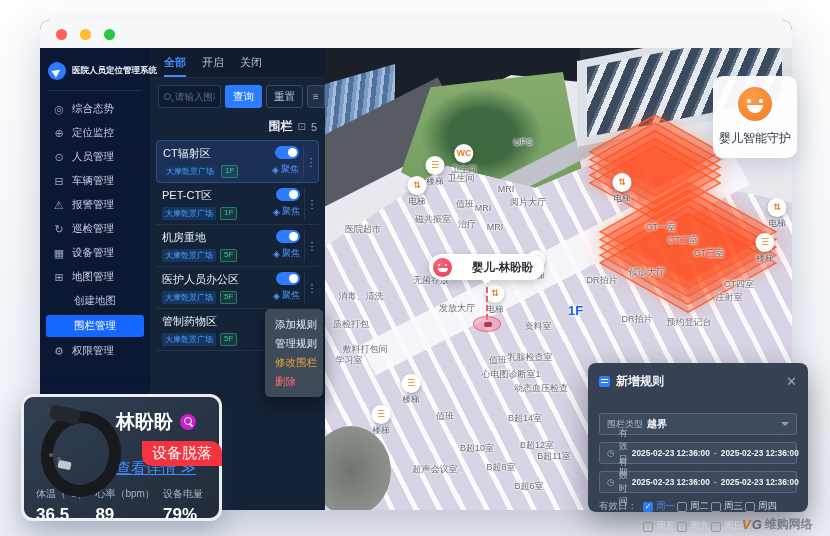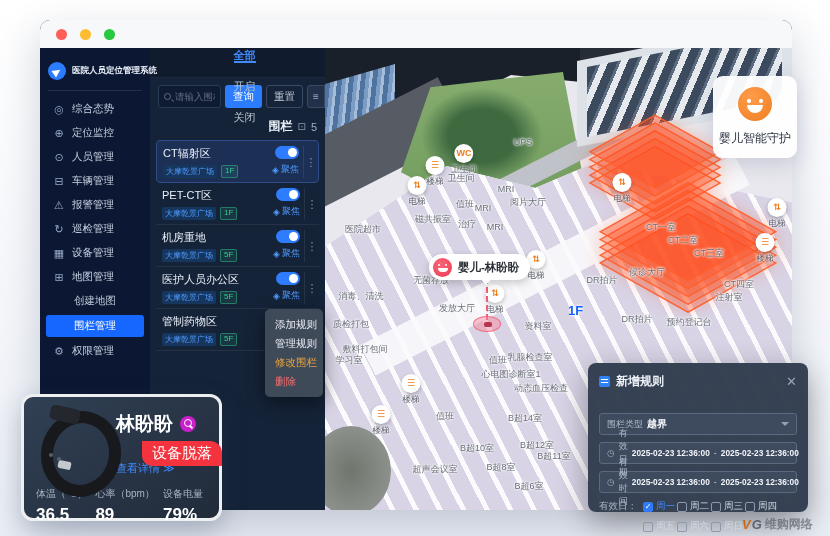--- a/index.html
+++ b/index.html
@@ -20,21 +20,21 @@
   .logo-ic::before { content:''; position:absolute; left:5px; top:5.5px; border-left:8px solid #fff; border-top:4px solid transparent; border-bottom:4px solid transparent; transform:rotate(-35deg); }
   .logo-tx { font-size:8.5px; font-weight:bold; color:#eaf0fa; white-space:nowrap; }
   .sb-div { height:1px; background:rgba(255,255,255,.1); margin:2px 8px 6px 8px; }
   .nav-item { height:24px; display:flex; align-items:center; gap:7px; padding-left:13px; font-size:10.5px; color:#c7d1e0; cursor:default; }
   .nav-item .ic { width:12px; text-align:center; font-size:11px; color:#93a6c4; }
   .nav-item.sub { padding-left:34px; color:#b9c4d4; }
   .nav-item.active { background:#1667ff; color:#fff; margin:2px 6px; height:22px; border-radius:3px; padding-left:28px; }
 
   
   .panel { width:175px; flex:none; background:#152338; overflow:hidden; display:flex; flex-direction:column; }
-  .tabs { height:30px; background:#101b2e; display:flex; align-items:center; gap:16px; padding-left:14px; border-bottom:1px solid rgba(255,255,255,.06);flex-direction:column; }
+  .tabs { height:30px; background:#101b2e; display:flex; align-items:center; gap:16px; padding-left:14px; border-bottom:1px solid rgba(255,255,255,.06); }
   .tab { font-size:11px; color:#b9c2d0; position:relative; height:100%; display:flex; align-items:center; }
   .tab.on { color:#3f8cff; font-weight:bold; }
   .tab.on::after { content:''; position:absolute; bottom:0; left:0; right:0; height:2px; background:#3f8cff; }
   .search-row { display:flex; align-items:center; gap:4px; padding:7px 0 7px 8px; }
   .search-box { flex:1; min-width:0; height:23px; background:#0f1b30; border:1px solid #2a3b58; border-radius:3px; display:flex; align-items:center; padding:0 5px; gap:4px; }
   .mag { width:7px; height:7px; border:1.4px solid #5c6b85; border-radius:50%; position:relative; flex:none; }
   .mag::after { content:''; position:absolute; left:6px; top:6px; width:3px; height:1.4px; background:#5c6b85; transform:rotate(45deg); }
   .search-box input { background:transparent; border:none; outline:none; width:100%; font-size:9.5px; color:#d7dfec; font-family:inherit; }
   .search-box input::placeholder { color:#5c6b85; }
   .btn-q { height:23px; padding:0 8px; background:#2b7cff; border-radius:3px; color:#fff; font-size:10.5px; display:flex; align-items:center; flex:none; }
@@ -81,21 +81,21 @@
 
   .map-label { position:absolute; transform:translate(-50%,-50%); font-size:9px; color:#686d78; white-space:nowrap; text-shadow:0 0 3px #fff,0 0 3px #fff,0 0 2px #fff; z-index:6; }
   .map-marker { position:absolute; transform:translate(-50%,-50%); z-index:7; text-align:center; }
   .mk-c { width:19px; height:19px; margin:0 auto; background:#fff; border-radius:50%; box-shadow:0 2px 4px rgba(0,0,0,.25); display:flex; align-items:center; justify-content:center; }
   .mk-g { color:#f07d1a; font-size:9px; font-weight:bold; line-height:1; }
   .mk-l { margin-top:1px; font-size:8.5px; color:#5a5f6b; text-shadow:0 0 3px #fff,0 0 3px #fff; }
 
   .baby-dash { position:absolute; left:161px; top:230px; height:42px; border-left:2px dashed #ef5d74; z-index:8; }
   .baby-dot { position:absolute; left:148px; top:268px; width:28px; height:16px; border-radius:50%; background:rgba(246,140,158,.5); border:1px solid rgba(240,90,115,.8); z-index:8; }
   .baby-dot::after { content:''; position:absolute; left:10px; top:5px; width:8px; height:5px; border-radius:2px; background:#b7364f; }
-  .baby-pill { position:absolute; left:104px; top:206px; height:26px; background:#fff; border-radius:14px; box-shadow:0 3px 9px rgba(0,0,0,.2); display:flex; align-items:center; gap:6px; padding:0 11px 0 4px; z-index:9; }
+  .baby-pill { position:absolute; left:104px; top:206px; height:26px; background:#fff; border-radius:14px; box-shadow:0 3px 9px rgba(0,0,0,.2); display:flex; align-items:center; gap:20px; padding:0 11px 0 4px; z-index:9; }
   .baby-pill::after { content:''; position:absolute; left:52px; bottom:-5px; border-left:5px solid transparent; border-right:5px solid transparent; border-top:6px solid #fff; }
   .bp-tx { font-size:11.5px; font-weight:bold; color:#2b2f36; white-space:nowrap; }
   .baby { position:relative; border-radius:50%; flex:none; }
   .baby-sm { width:19px; height:19px; background:radial-gradient(circle at 38% 32%,#f9657a,#e93b52); }
   .baby-sm::before { content:''; position:absolute; left:4.5px; top:6px; width:2.5px; height:2.5px; border-radius:50%; background:#fff; box-shadow:7px 0 0 #fff; }
   .baby-sm::after { content:''; position:absolute; left:4.5px; top:10px; width:10px; height:4.5px; background:#fff; border-radius:0 0 5px 5px; }
   .floor-badge { position:absolute; left:243px; top:255px; font-size:13px; font-weight:bold; color:#1463ff; text-shadow:0 0 3px #fff,0 0 3px #fff; z-index:9; }
 
   
   .guard { position:absolute; left:713px; top:76px; width:84px; height:82px; background:rgba(255,255,255,.95); border-radius:10px; box-shadow:0 6px 22px rgba(60,80,120,.2); display:flex; flex-direction:column; align-items:center; z-index:30; }
@@ -116,21 +116,21 @@
   .band::before { content:''; position:absolute; left:9px; top:4px; width:56px; height:62px; border:12px solid #17191d; border-radius:50%; transform:rotate(12deg); }
   .band::after { content:''; position:absolute; left:18px; top:0; width:30px; height:15px; background:#24282e; border-radius:5px; transform:rotate(12deg); }
   .band .clasp { position:absolute; left:26px; top:54px; width:13px; height:8px; background:#c3c8cd; border-radius:2px; transform:rotate(12deg); }
   .band .dots { position:absolute; left:17px; top:46px; width:4px; height:4px; background:#596068; border-radius:50%; box-shadow:8px 4px 0 #596068; }
   .dev-info { flex:1; padding-left:4px; }
   .dev-name-row { display:flex; align-items:center; gap:7px; }
   .dev-name { font-size:19px; font-weight:bold; color:#fff; }
   .loc-ic { width:16px; height:16px; border-radius:50%; background:#cb1ecb; position:relative; flex:none; }
   .loc-ic::before { content:''; position:absolute; left:3.5px; top:3px; width:6px; height:6px; border:1.7px solid #fff; border-radius:50%; }
   .loc-ic::after { content:''; position:absolute; left:9.5px; top:9.5px; width:2px; height:4px; background:#fff; transform:rotate(-45deg); }
-  .dev-link { margin-top:24px; font-size:11px; color:#3f8cff; }
+  .dev-link { margin-top:24px; font-size:15px; color:#3f8cff;text-decoration:underline; }
   .dev-stats { display:flex; justify-content:space-between; padding:8px 16px 0 12px; }
   .st-l { font-size:10px; color:#a9b4c4; }
   .st-v { margin-top:4px; font-size:17px; font-weight:bold; color:#fff; }
 
   
   .dlg { position:absolute; left:588px; top:363px; width:220px; height:149px; background:rgba(49,60,77,.97); border-radius:8px; box-shadow:0 10px 30px rgba(0,0,0,.35); padding:10px 11px; z-index:32; }
   .dlg-head { display:flex; align-items:center; gap:6px; margin-bottom:23px; }
   .dlg-ic { width:11px; height:11px; background:#2f81f7; border-radius:2px; position:relative; flex:none; }
   .dlg-ic::before { content:''; position:absolute; left:2px; top:3px; width:7px; height:1.4px; background:#fff; box-shadow:0 3px 0 #fff; }
   .dlg-title { font-size:12px; font-weight:bold; color:#f0f4fa; flex:1; }

